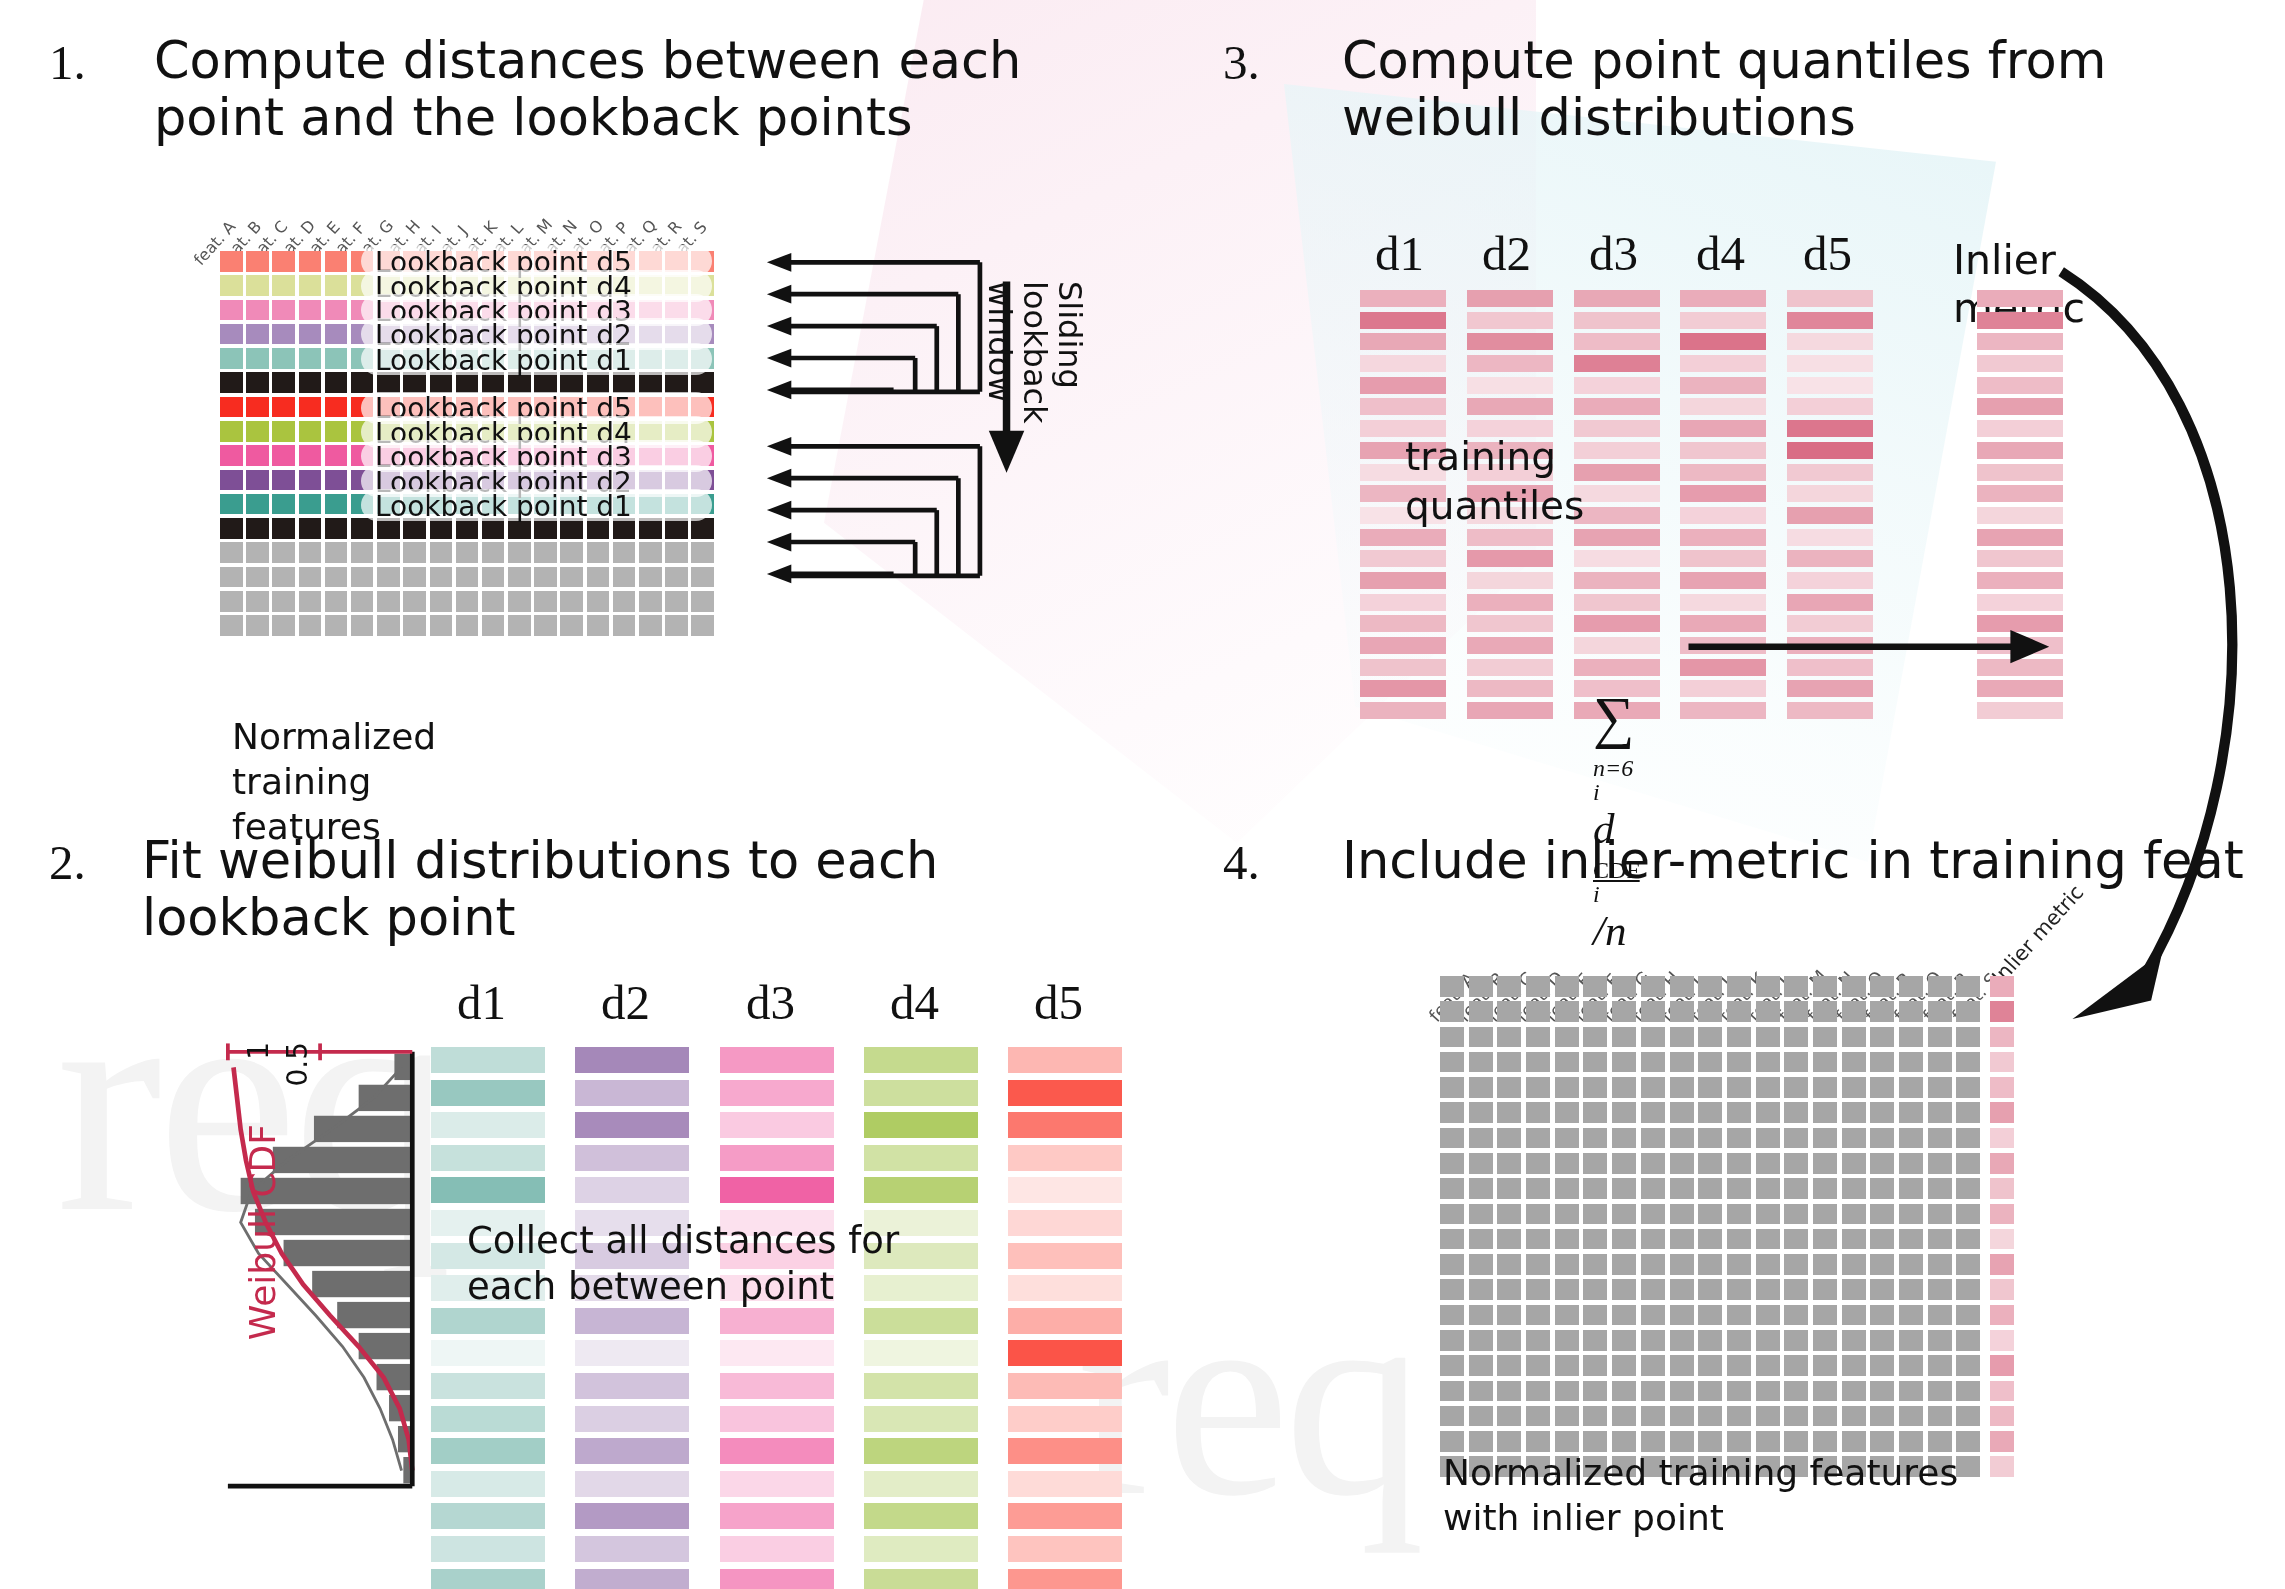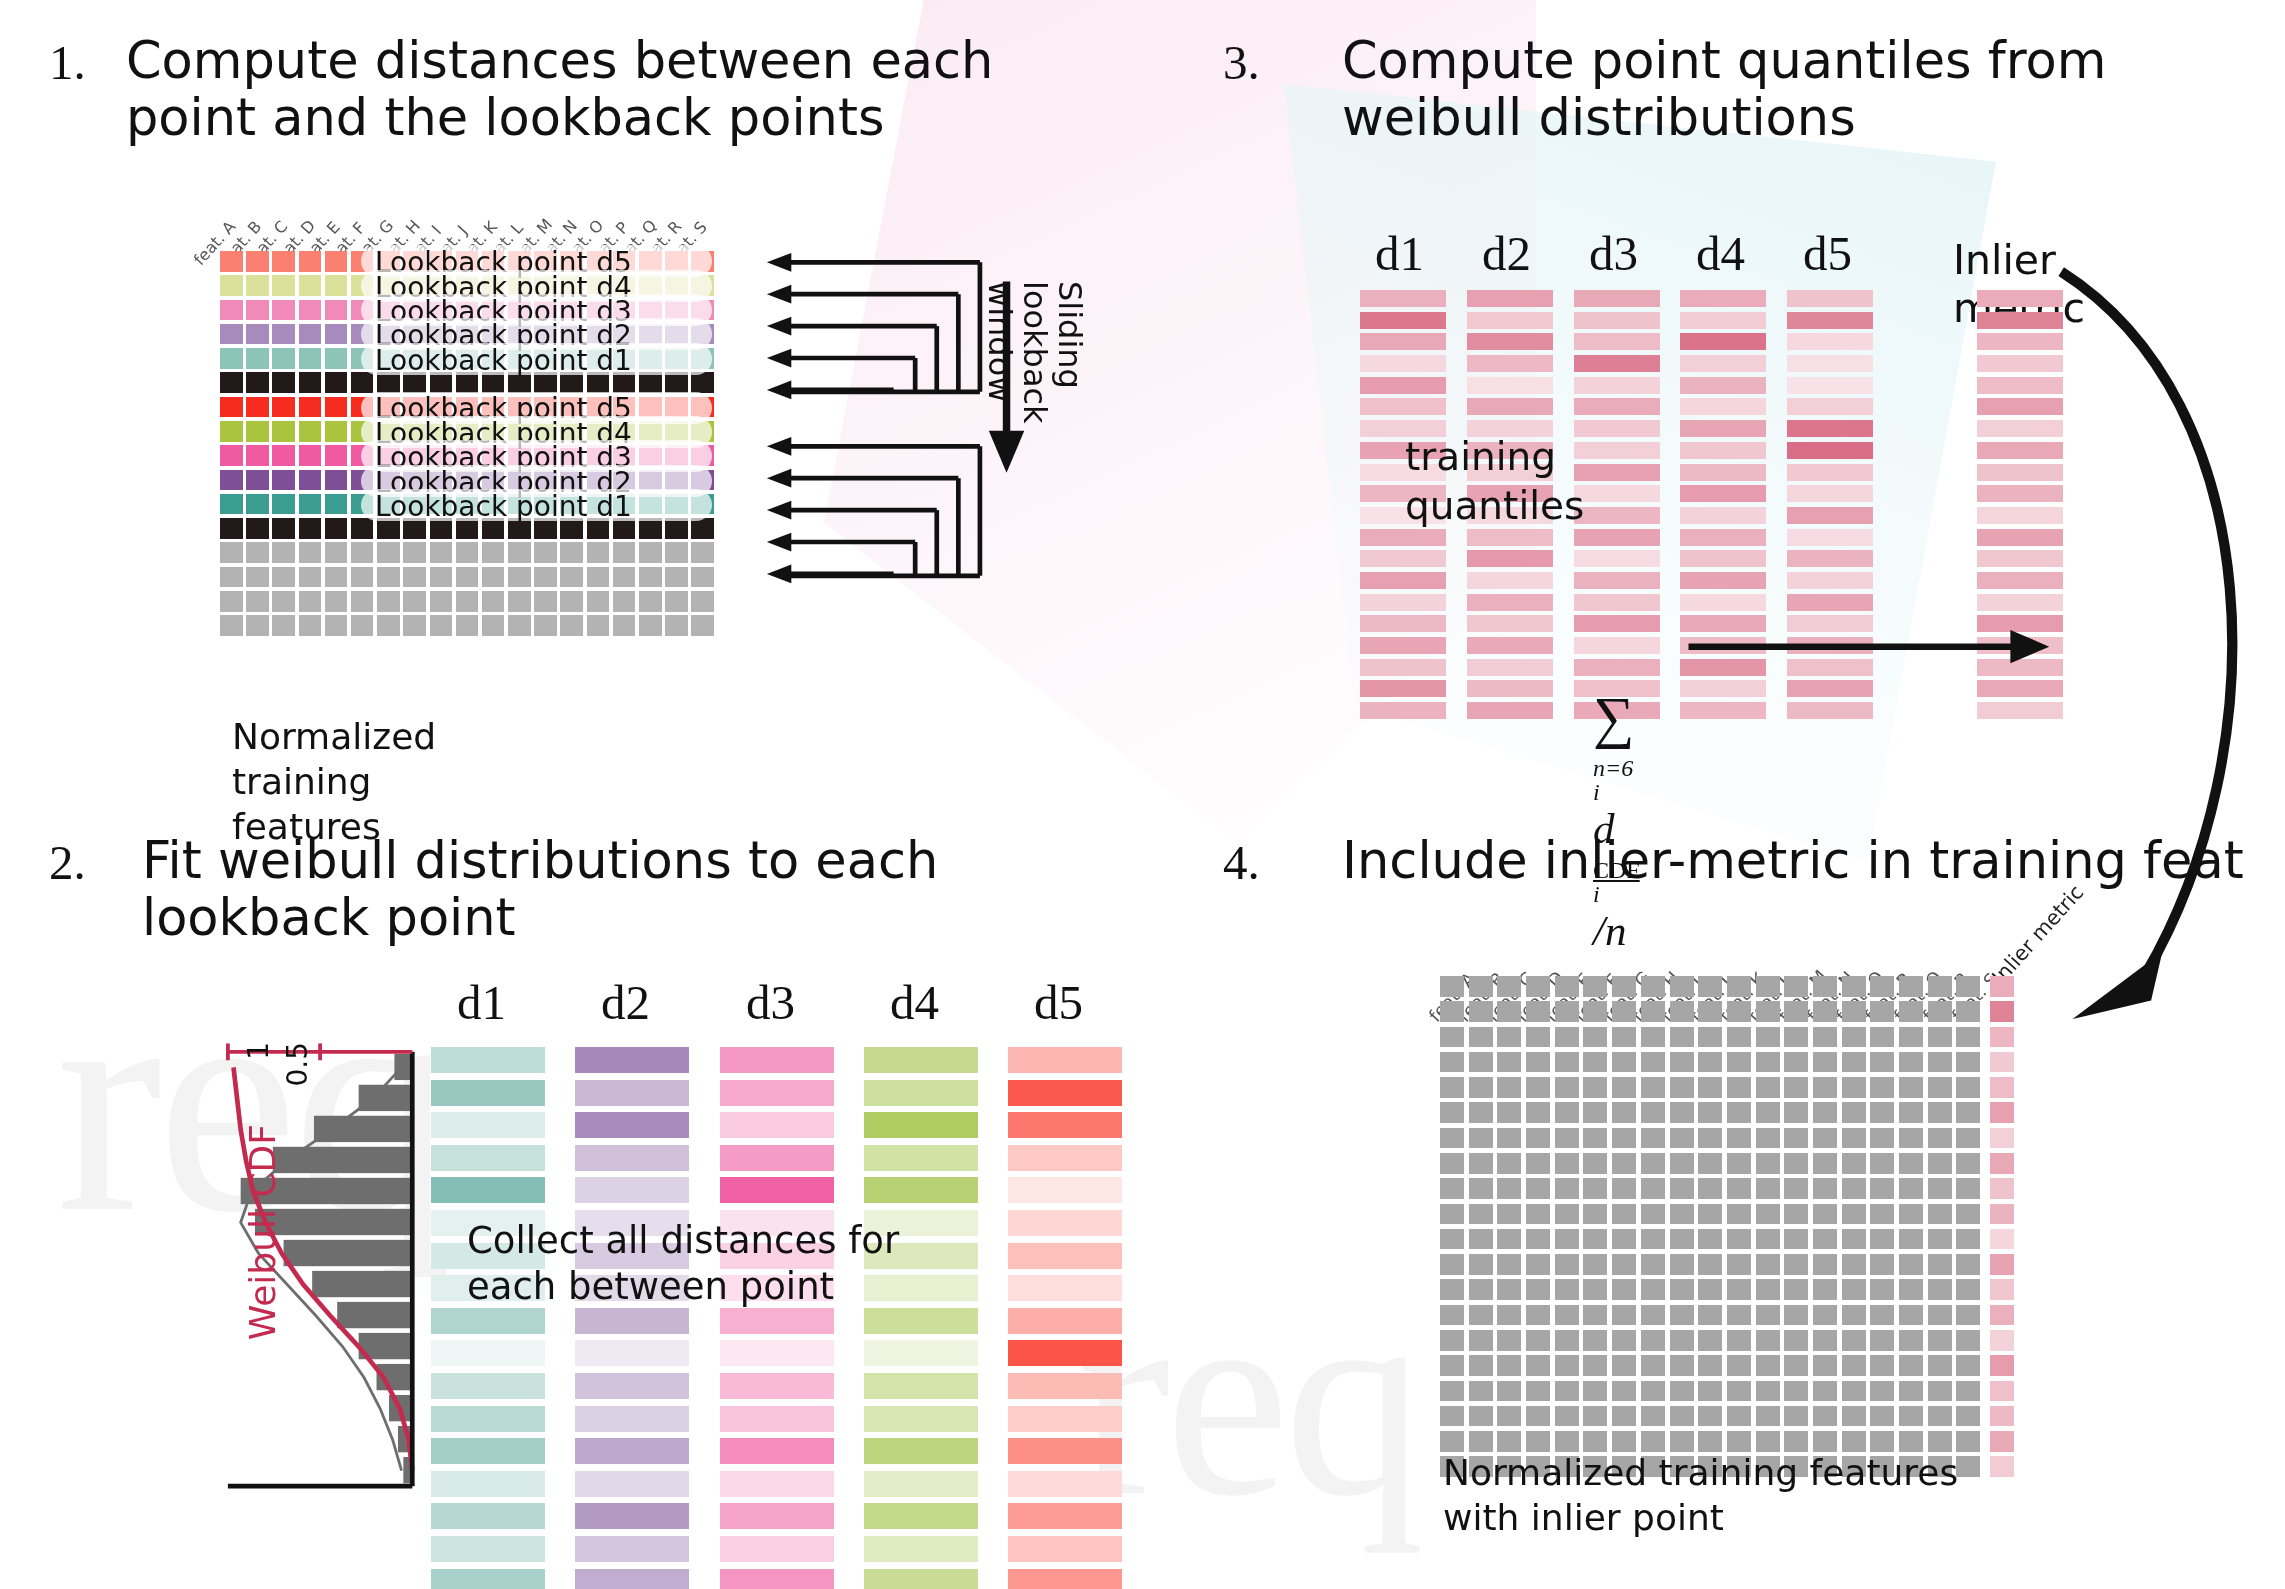--- a/index.html
+++ b/index.html
@@ -57,21 +57,21 @@
 </head>
 <body>
 
 <div class="wm wm-pink"></div>
 <div class="wm wm-blue"></div>
 <div class="wm-text" style="left:56px;top:918px;">req</div>
 <div class="wm-text" style="left:1077px;top:1237px;font-size:281px;">req</div>
 
 <div class="panel">
   <div class="step-num" style="left:49px;top:34px;">1.</div>
-  <div class="step-title" style="left:126px;top:32px;width:871px;">Compute distances between each point and the lookback points</div>
+  <div class="step-title" style="left:154px;top:32px;width:871px;">Compute distances between each point and the lookback points</div>
 
   <div class="featlabels" id="p1-featlabels" style="left:204px;top:201px;">
       <div class="featlabel" style="left: 0px; top: 49px; font-size: 16px;">feat. A</div>
       <div class="featlabel" style="left: 26px; top: 49px; font-size: 16px;">feat. B</div>
       <div class="featlabel" style="left: 52px; top: 49px; font-size: 16px;">feat. C</div>
       <div class="featlabel" style="left: 79px; top: 49px; font-size: 16px;">feat. D</div>
       <div class="featlabel" style="left: 105px; top: 49px; font-size: 16px;">feat. E</div>
       <div class="featlabel" style="left: 131px; top: 49px; font-size: 16px;">feat. F</div>
       <div class="featlabel" style="left: 157px; top: 49px; font-size: 16px;">feat. G</div>
       <div class="featlabel" style="left: 184px; top: 49px; font-size: 16px;">feat. H</div>

